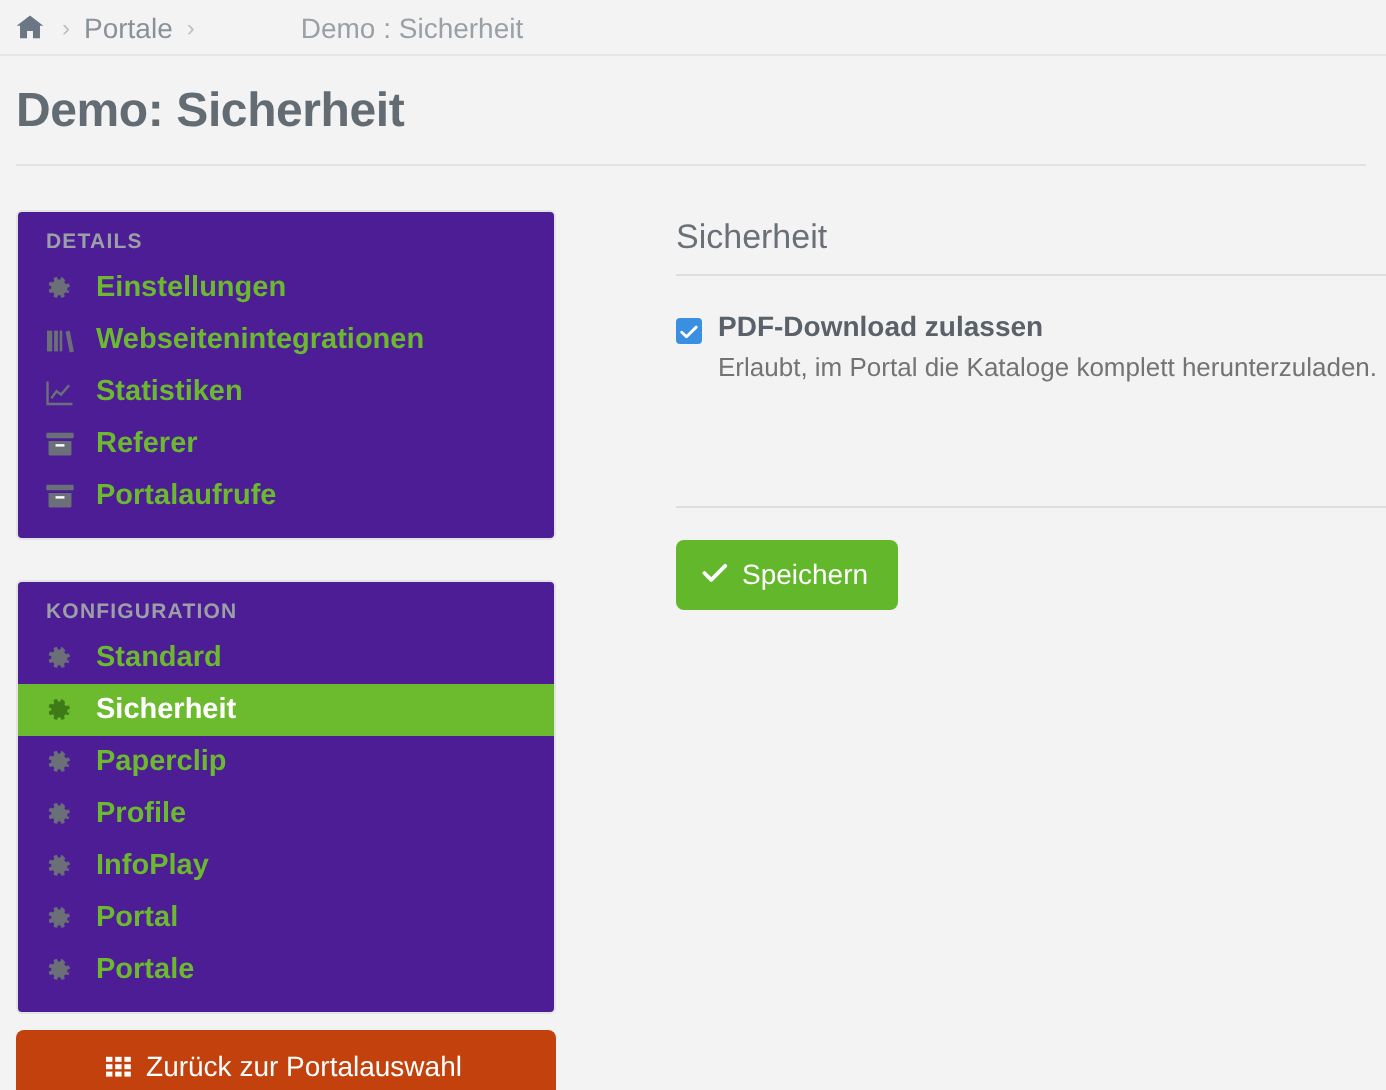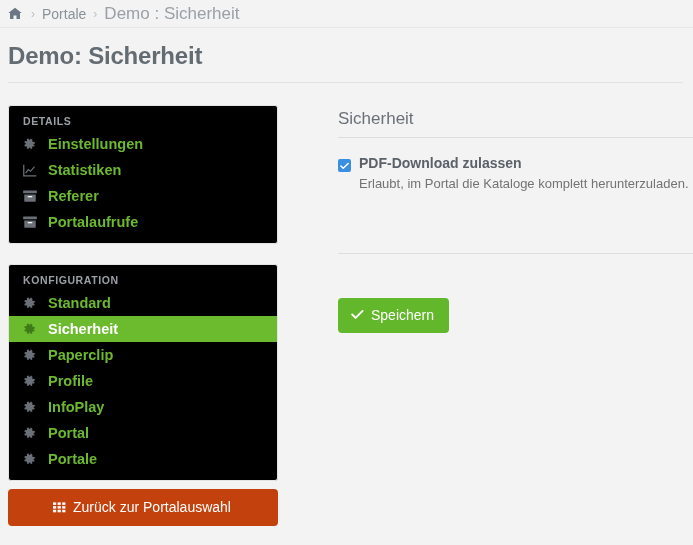--- a/index.html
+++ b/index.html
@@ -38,21 +38,22 @@
     margin: 0 7px;
     line-height: 1;
   }
   .bc-link {
     color: #8a9199;
     font-size: 14px;
     text-decoration: none;
   }
   .bc-current {
     color: #9aa0a6;
-    font-size: 17px;
+    font-size: 14px;
+    margin-left: 46px;
   }
 
   
   .page-title-wrap {
     padding: 14px 10px 12px 8px;
   }
   .page-title {
     font-size: 24px;
     font-weight: bold;
     color: #636b73;
@@ -78,21 +79,21 @@
   }
   .content {
     flex: 1;
     margin-left: 60px;
     margin-right: 0;
     padding-top: 4px;
   }
 
   
   .card {
-    background: #000000;
+    background: #4c1d95;
     border: 1px solid #e3e3e3;
     border-radius: 3px;
     padding: 9px 0 8px 0;
     margin-bottom: 20px;
     box-sizing: border-box;
   }
   .card-heading {
     font-size: 10.5px;
     font-weight: bold;
     color: #9aa0a6;
@@ -178,21 +179,20 @@
   
   .btn {
     display: inline-flex;
     align-items: center;
     border: 0;
     border-radius: 4px;
     font-family: "Liberation Sans", sans-serif;
     font-size: 14px;
     cursor: pointer;
     line-height: 1;
-    margin-top: 28px;
   }
   .btn-save {
     background: #62b72b;
     color: #ffffff;
     padding: 10px 15px 11px 13px;
   }
   .btn-save .btn-icon {
     margin-right: 7px;
     display: inline-flex;
     align-items: center;
@@ -245,20 +245,31 @@
 
       <a class="nav-item" href="#">
         <span class="nav-icon">
           <svg width="13" height="13" viewBox="0 0 16 16" aria-hidden="true">
             <path fill="currentColor" d="M8 5.1A2.9 2.9 0 1 0 8 10.9 2.9 2.9 0 1 0 8 5.1z M14.4 9.2l-1.3-.5a5.3 5.3 0 0 0 0-1.4l1.3-.5a.5.5 0 0 0 .3-.6l-.5-1.3a.5.5 0 0 0-.6-.3l-1.3.4a5.3 5.3 0 0 0-1-1l.4-1.3a.5.5 0 0 0-.3-.6L9.9.6a.5.5 0 0 0-.6.3l-.5 1.3a5.3 5.3 0 0 0-1.4 0L6.9.9a.5.5 0 0 0-.6-.3L5 1.1a.5.5 0 0 0-.3.6l.4 1.3a5.3 5.3 0 0 0-1 1l-1.3-.4a.5.5 0 0 0-.6.3l-.5 1.3a.5.5 0 0 0 .3.6l1.3.5a5.3 5.3 0 0 0 0 1.4l-1.3.5a.5.5 0 0 0-.3.6l.5 1.3a.5.5 0 0 0 .6.3l1.3-.4a5.3 5.3 0 0 0 1 1l-.4 1.3a.5.5 0 0 0 .3.6l1.3.5a.5.5 0 0 0 .6-.3l.5-1.3a5.3 5.3 0 0 0 1.4 0l.5 1.3a.5.5 0 0 0 .6.3l1.3-.5a.5.5 0 0 0 .3-.6l-.4-1.3a5.3 5.3 0 0 0 1-1l1.3.4a.5.5 0 0 0 .6-.3l.5-1.3a.5.5 0 0 0-.3-.6z"></path>
           </svg>
         </span>
         <span>Einstellungen</span>
       </a>
 
+      <a class="nav-item" href="#">
+        <span class="nav-icon">
+          <svg width="14" height="13" viewBox="0 0 16 15" aria-hidden="true">
+            <rect x="0.5" y="1.5" width="3" height="12" fill="currentColor"></rect>
+            <rect x="4.6" y="1.5" width="2.2" height="12" fill="currentColor"></rect>
+            <rect x="7.8" y="1.5" width="1.5" height="12" fill="currentColor"></rect>
+            <path fill="currentColor" d="M11.2 2.1 L13.6 1.5 L16 13.5 L13.6 14.1 z"></path>
+          </svg>
+        </span>
+        <span>Webseitenintegrationen</span>
+      </a>
 
       <a class="nav-item" href="#">
         <span class="nav-icon">
           <svg width="14" height="13" viewBox="0 0 16 15" aria-hidden="true">
             <path fill="none" stroke="currentColor" stroke-width="1.4" d="M0.8 0.8 v13 h14.4"></path>
             <path fill="none" stroke="currentColor" stroke-width="1.4" d="M3 10.5 L6 6.5 L8.6 8.4 L13.2 3"></path>
           </svg>
         </span>
         <span>Statistiken</span>
       </a>

